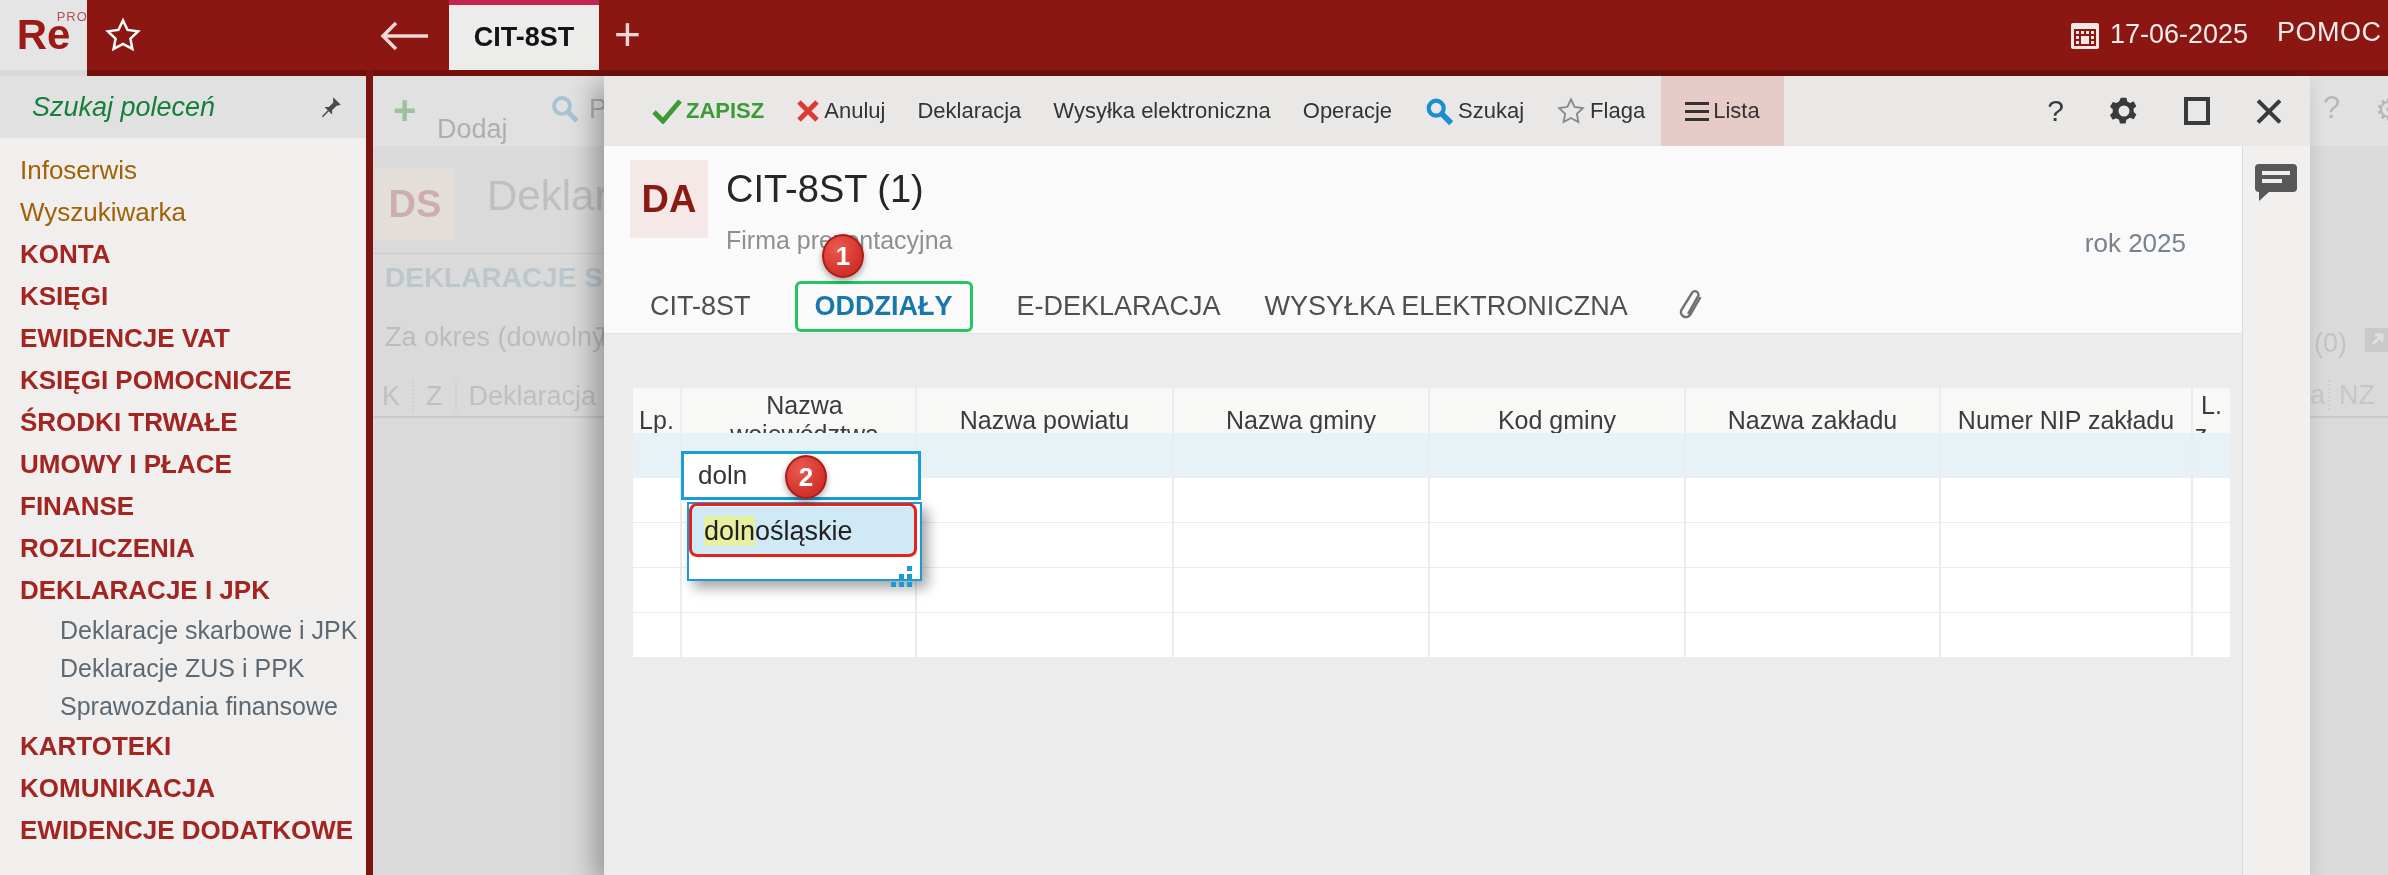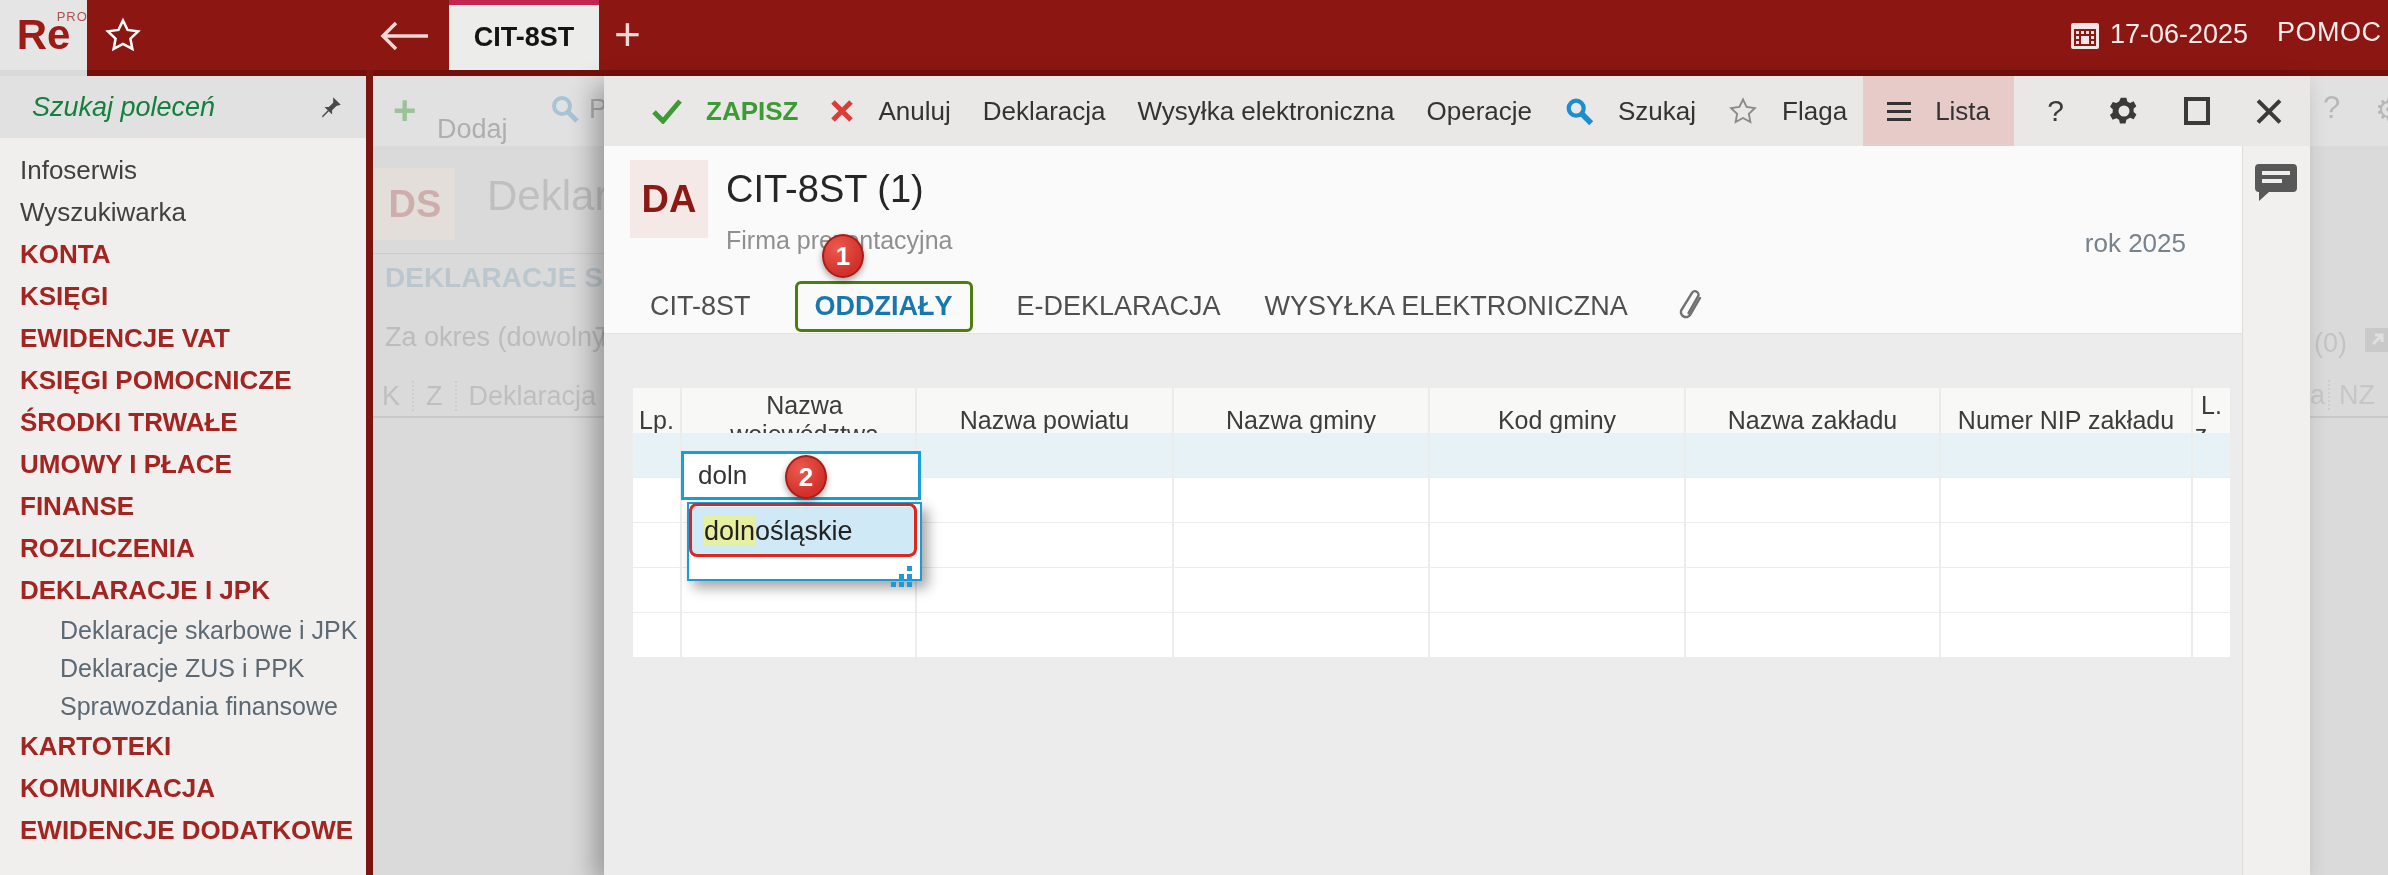--- a/index.html
+++ b/index.html
@@ -27,21 +27,21 @@
 
   
   #sidebar { position:absolute; left:0; top:76px; width:366px; height:799px; background:#f0efee; }
   #sidebar-border { position:absolute; left:366px; top:70px; width:7px; height:805px; background:#7c1410; }
   #sb-search { position:absolute; left:0; top:0; width:366px; height:62px; background:#e2e1e1;
     display:flex; align-items:center; }
   #sb-search-text { font-style:italic; font-size:27px; color:#15803d; padding-left:32px; flex:1;}
   #sb-pin { margin-right:22px; }
   #sb-list { position:absolute; left:0; top:62px; width:366px; padding-top:11px; }
   .sb-item { height:42px; line-height:42px; padding-left:20px; font-size:26px; white-space:nowrap; cursor:default;}
-  .sb-item.gray { color:#404040; }
+  .sb-item.gray { color:#a16207; }
   .sb-item.red  { color:#a32521; font-weight:bold; }
   .sb-item.sub  { height:38px; line-height:38px; padding-left:60px; color:#5c6973; font-size:25px; font-weight:normal;}
 
   
   #bgwin { position:absolute; left:373px; top:76px; width:2015px; height:799px; background:#dadada; }
   #bg-toolbar { position:absolute; left:0; top:0; width:2015px; height:70px; background:#e2e1e1; }
   .dim { opacity:0.5; }
   #bg-add { position:absolute; left:20px; top:12px; font-size:40px; color:#57a557; font-weight:bold;}
   #bg-add-label { position:absolute; left:64px; top:18px; font-size:27px; color:#7d7d7d;margin-top:20px; }
   #bg-show-icon { position:absolute; left:176px; top:17px; }
@@ -64,42 +64,42 @@
   #bg-colsep2 { position:absolute; left:1955px; top:304px; width:0; height:30px; border-left:2px dotted #c2c2c2;}
   #bg-colnz { position:absolute; left:1966px; top:304px; font-size:27px; color:#b3b3b3;}
   #bg-colrule2 { position:absolute; left:1932px; top:340px; width:83px; height:2px; background:#c9c9c9;}
 
   
   #modal { position:absolute; left:604px; top:76px; width:1706px; height:799px; background:#edecec;
     box-shadow:-10px 8px 24px rgba(0,0,0,0.30); }
   #m-toolbar { position:absolute; left:0; top:0; width:1706px; height:70px; background:#e9e8e7;
     display:flex; align-items:center; }
   .mt-left { display:flex; align-items:center; height:70px; padding-left:32px; }
-  .mt-item { display:flex; align-items:center; gap:24px; height:70px; padding:0 16px; font-size:26px; color:#333; cursor:default; white-space:nowrap;}
+  .mt-item { display:flex; align-items:center; gap:4px; height:70px; padding:0 16px; font-size:22px; color:#333; cursor:default; white-space:nowrap;}
   .mt-item.save { color:#3d9b35; font-weight:bold; }
   .mt-item.lista { background:#e6cbc8; padding:0 24px; }
   .mt-right { margin-left:auto; display:flex; align-items:center; gap:44px; padding-right:28px; }
   .mt-ico { font-size:30px; color:#3a3a3a; }
   .xbtn { position:relative; width:28px; height:28px; }
   .xbtn:before,.xbtn:after { content:""; position:absolute; left:13px; top:-1px; width:4px; height:31px; background:#3a3a3a;}
   .xbtn:before { transform:rotate(45deg);} .xbtn:after { transform:rotate(-45deg);}
   .maxbtn { width:26px; height:28px; border:4px solid #3a3a3a; }
   .hamb { width:24px; height:3px; background:#333; box-shadow:0 8px 0 #333, 0 16px 0 #333; margin-top:-16px;}
 
   #m-header { position:absolute; left:0; top:70px; width:1706px; height:134px; background:#fbfafa; }
   #m-avatar { position:absolute; left:26px; top:14px; width:78px; height:78px; background:#f4e9e6;
     display:flex; align-items:center; justify-content:center; font-size:38px; font-weight:bold; color:#8c1a14;}
   #m-title { position:absolute; left:122px; top:22px; font-size:38px; color:#262626; }
   #m-subtitle { position:absolute; left:122px; top:80px; font-size:25px; color:#8f8f8f; }
   #m-year { position:absolute; right:124px; top:82px; font-size:26px; color:#76828c; }
 
   #m-tabs { position:absolute; left:0; top:204px; width:1706px; height:54px; background:#fbfafa;
     border-bottom:1px solid #e2e2e2; display:flex; align-items:center; padding-left:46px; gap:44px;}
   .m-tab { font-size:27px; color:#4f4f4f; white-space:nowrap; cursor:default;}
-  .m-tab.active { color:#1878ad; font-weight:bold; border:3px solid #4d7c0f; border-radius:6px; padding:7px 17px;}
+  .m-tab.active { color:#1878ad; font-weight:bold; border:3px solid #22c55e; border-radius:6px; padding:7px 17px;}
   #m-clip { margin-left:6px; }
 
   
   #m-table { position:absolute; left:29px; top:312px; width:1585px; display:grid;
     grid-template-columns:47px 233px 255px 254px 254px 253px 250px 37px;
     grid-auto-rows:44px; column-gap:2px; row-gap:1px; }
   .th { background:#f8f8f7; color:#3c3c3c; font-size:25px; display:flex; align-items:center;
     justify-content:center; height:64px; text-align:center; white-space:pre-line; line-height:1.15;}
   .th.left { justify-content:flex-start; padding-left:12px; }
   #m-table > .th { grid-row:1; }

